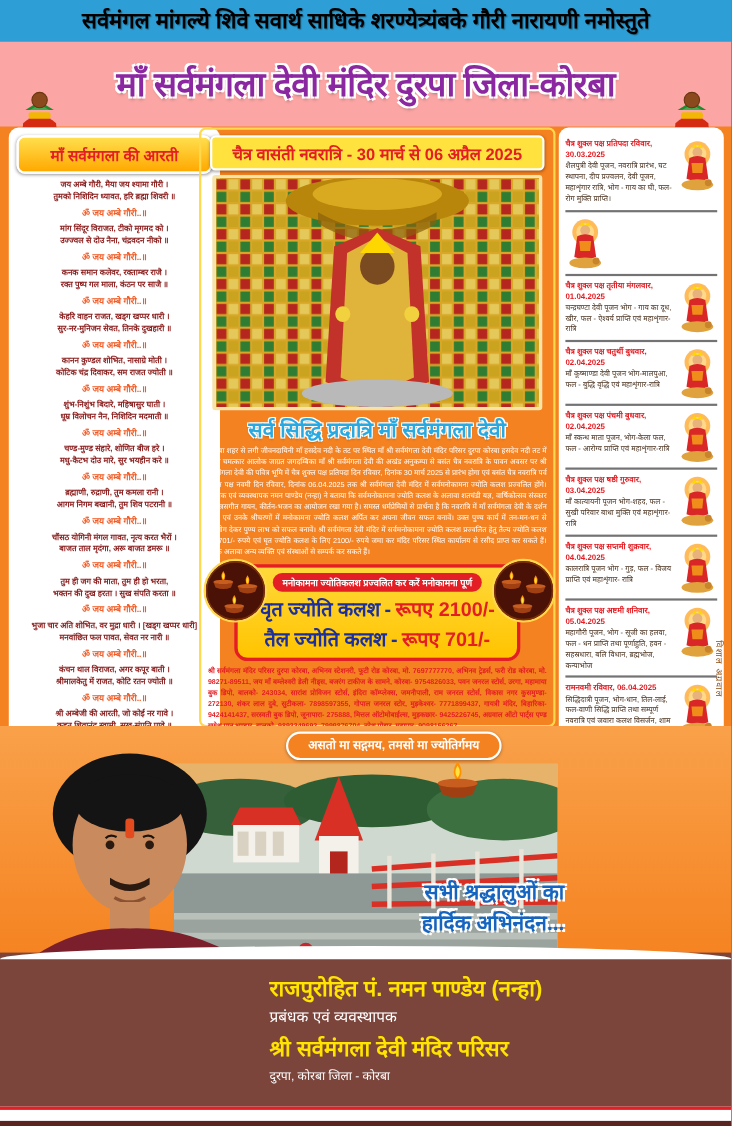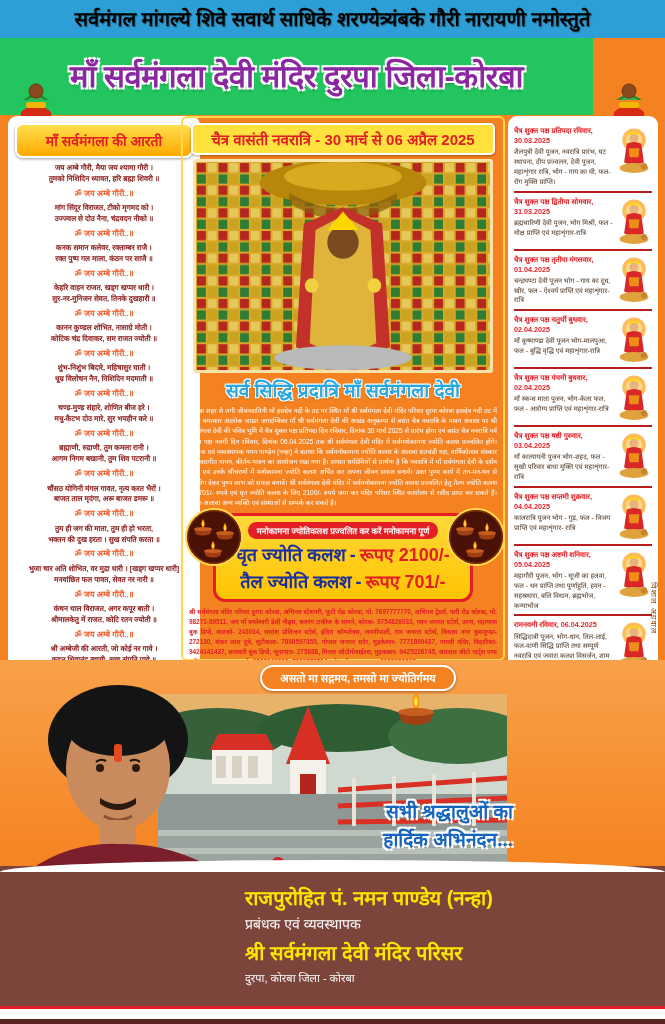--- a/index.html
+++ b/index.html
@@ -3,21 +3,21 @@
 <meta charset="utf-8">
 <style>
   html,body{margin:0;padding:0;}
   body{font-family:"Liberation Sans","DejaVu Sans",sans-serif;background:#555;}
   #poster{position:relative;width:665px;height:1024px;margin:0 auto;background:#f58220;overflow:hidden;}
 
   
   .blue-bar{position:absolute;left:0;top:0;width:665px;height:38px;background:#2d9fd6;
     color:#000000;font-weight:bold;font-size:20px;line-height:38px;text-align:center;
     text-shadow:1px 1px 1px rgba(0,0,0,.35);white-space:nowrap;}
-  .title-band{position:absolute;left:0;top:38px;width:593px;height:77px;background:#22c55e;}
+  .title-band{position:absolute;left:0;top:38px;width:665px;height:77px;background:#fca5a5;}
   .main-title{position:absolute;left:60px;right:60px;top:0;height:77px;line-height:77px;text-align:center;
     font-size:31px;font-weight:bold;color:#8b27a0;letter-spacing:-.5px;white-space:nowrap;
     text-shadow:-2px -2px 0 #fff,2px -2px 0 #fff,-2px 2px 0 #fff,2px 2px 0 #fff,0 3px 3px rgba(0,0,0,.3);}
   .kalash{position:absolute;top:44px;width:46px;height:66px;}
   .kalash.kl{left:13px;} .kalash.kr{left:606px;}
 
   
   .left-panel{position:absolute;left:8px;top:116px;width:192px;height:744px;background:#fff;border-radius:9px;}
   .aarti-title{margin:7px 7px 4px;background:linear-gradient(#ffdf4d,#ffa800);border:2px solid #fff;
     border-radius:8px;box-shadow:0 1px 3px rgba(0,0,0,.4);color:#e31e24;font-weight:bold;font-size:14px;
@@ -52,21 +52,21 @@
   .price-row .plabel{color:#1b2f9e;} .price-row .pdash{color:#1b2f9e;padding:0 4px;} .price-row .pval{color:#e31e24;}
   .diya-cluster{position:absolute;width:54px;height:54px;border-radius:50%;top:508px;overflow:hidden;
     border:2px solid #ffd84d;}
   .dc-left{left:185px;} .dc-right{left:447px;}
   .contacts-text{color:#e31e24;font-size:6.4px;line-height:1.55;text-align:justify;padding:1px 6px 0;font-weight:bold;}
   .contacts-footer{color:#1b2f9e;font-size:6.5px;font-weight:bold;text-align:center;padding:1px 6px 4px;}
 
   
   .right-panel{position:absolute;left:508px;top:116px;width:150px;height:744px;background:#fff;border-radius:9px;
     padding:6px 6px 4px;box-sizing:border-box;}
-  .entry{display:flex;align-items:flex-start;gap:2px;padding:4px 0;border-bottom:2px solid #b91c1c;}
+  .entry{display:flex;align-items:flex-start;gap:2px;padding:4px 0;border-bottom:2px solid #737373;}
   .entry:last-of-type{border-bottom:none;}
   .etext{flex:1;}
   .ehead{color:#e31e24;font-weight:bold;font-size:7.2px;line-height:1.4;display:block;}
   .ebody{color:#4a3321;font-size:6.8px;line-height:1.45;display:block;margin-top:1px;}
   .gicon{width:36px;height:48px;flex-shrink:0;}
   .note-block{font-size:6.5px;line-height:1.5;color:#3a2a1a;text-align:justify;margin-top:4px;}
   .note-label{background:#ffd400;color:#c00000;font-weight:bold;padding:0 2px;}
   .premises-heading{color:#e31e24;font-weight:bold;font-size:8px;margin-top:3px;}
   .premise-rule{color:#e31e24;font-weight:bold;font-size:7.4px;line-height:1.5;}
 
@@ -284,24 +284,20 @@
         <div class="entry">
           <div class="etext">
             <span class="ehead">चैत्र शुक्ल पक्ष प्रतिपदा रविवार, 30.03.2025</span>
             <span class="ebody">शैलपुत्री देवी पूजन, नवरात्रि प्रारंभ, घट स्थापना, दीप प्रज्वलन, देवी पूजन, महाशृंगार रात्रि, भोग - गाय का घी, फल- रोग मुक्ति प्राप्ति।</span>
           </div>
           <svg class="gicon">
             <use href="#goddess-symbol"></use>
           </svg>
         </div>
         <div class="entry">
-          <div class="etext">
-            <span class="ehead">चैत्र शुक्ल पक्ष द्वितीया सोमवार, 31.03.2025</span>
-            <span class="ebody">ब्रह्मचारिणी देवी पूजन, भोग मिश्री, फल - मोक्ष प्राप्ति एवं महाशृंगार-रात्रि</span>
-          </div>
           <svg class="gicon">
             <use href="#goddess-symbol"></use>
           </svg>
         </div>
         <div class="entry">
           <div class="etext">
             <span class="ehead">चैत्र शुक्ल पक्ष तृतीया मंगलवार, 01.04.2025</span>
             <span class="ebody">चन्द्रघण्टा देवी पूजन भोग - गाय का दूध, खीर, फल - ऐश्वर्य प्राप्ति एवं महाशृंगार-रात्रि</span>
           </div>
           <svg class="gicon">

